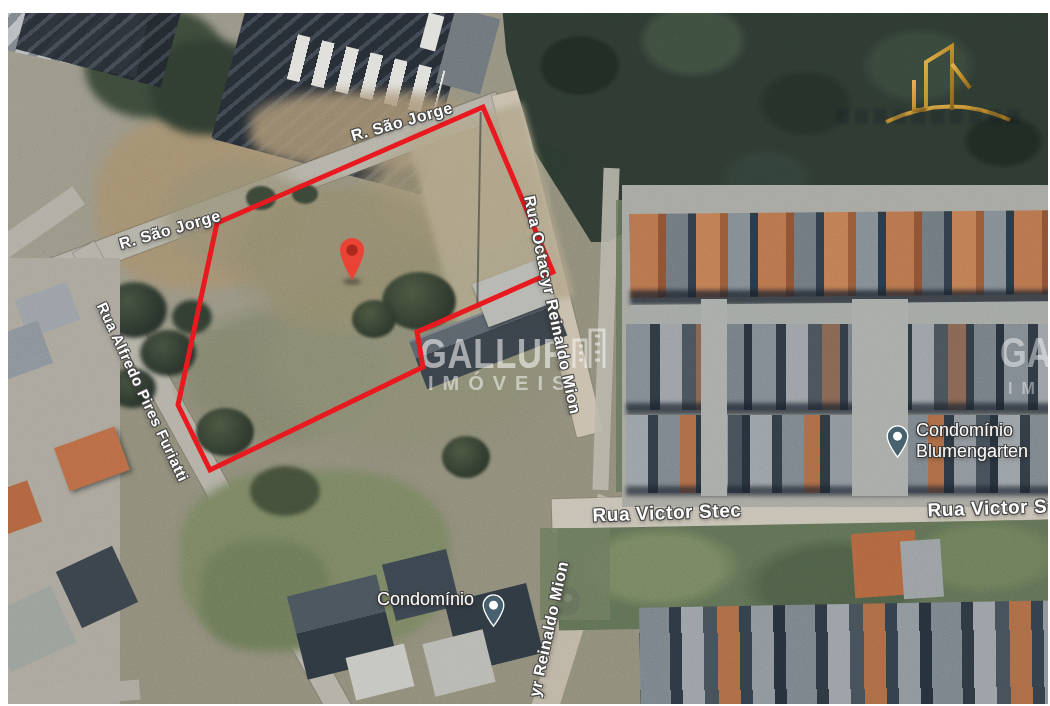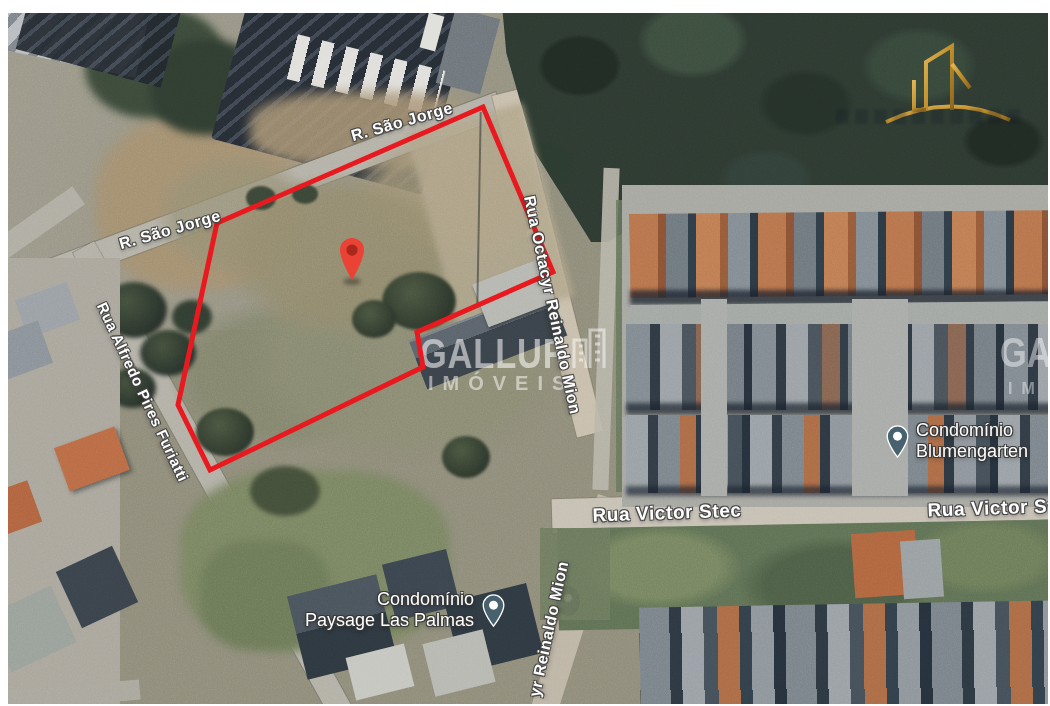--- a/index.html
+++ b/index.html
@@ -179,21 +179,20 @@
    <div class="place-text" style="top: 420px; left: 916px;">
      <span>Condomínio</span><br>
      <span>Blumengarten</span>
    </div>
    <svg class="poi-pin" viewBox="0 0 30 38" style="left: 479.5px; top: 593.5px;">
      <path d="M15,36 C15,36 3.5,21 3.5,12.5 A11.5,11.5 0 1 1 26.5,12.5 C26.5,21 15,36 15,36 Z" stroke="#ffffff" stroke-width="1.5" fill="#47626E"></path>
      <circle cx="15" cy="12.5" r="5" fill="#ffffff"></circle>
    </svg>
    <div class="place-text" style="top: 589px; right: 576px; text-align: right;">
      <span>Condomínio</span><br>
-     <span>Paysage Las Palmas</span>
    </div>
 
    <svg class="logo" viewBox="0 0 160 100">
      <defs>
             <linearGradient id="gold" x1="0" y1="0" x2="1" y2="1">
        <stop offset="0" stop-color="#e3b455"></stop>
               <stop offset=".5" stop-color="#c08f2b"></stop>
               <stop offset="1" stop-color="#8f671c"></stop>
      </linearGradient>
           </defs>

